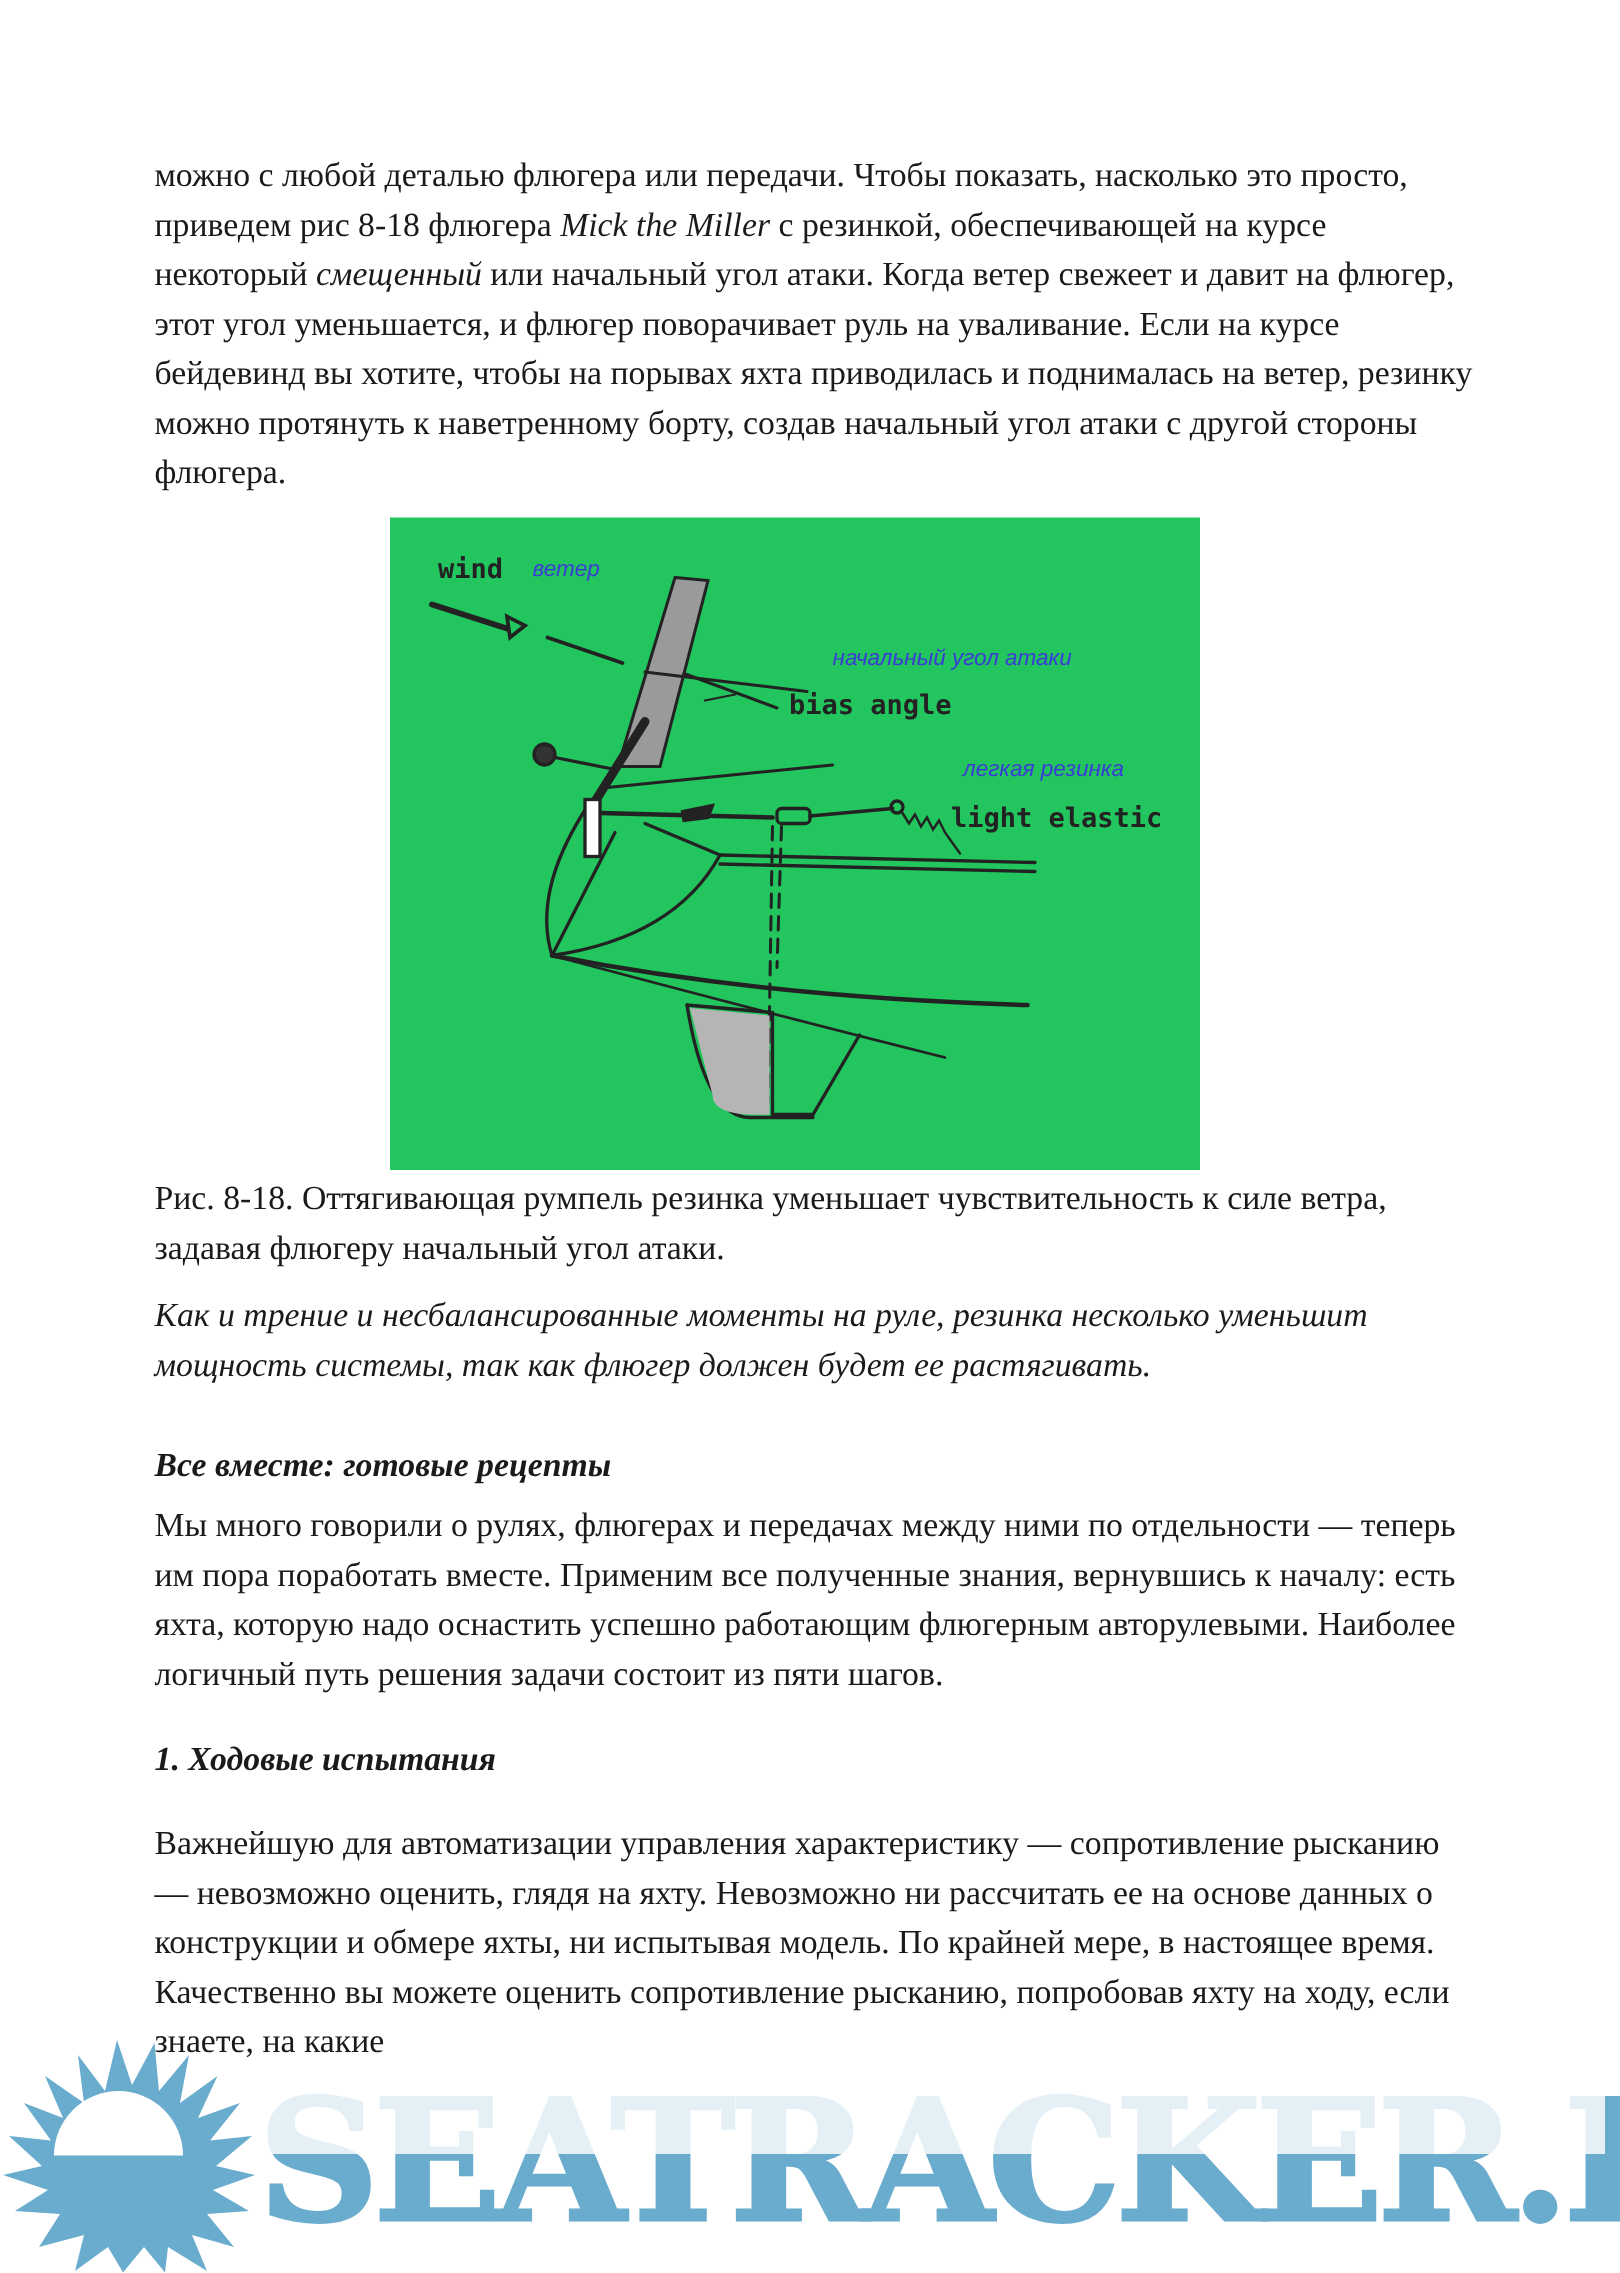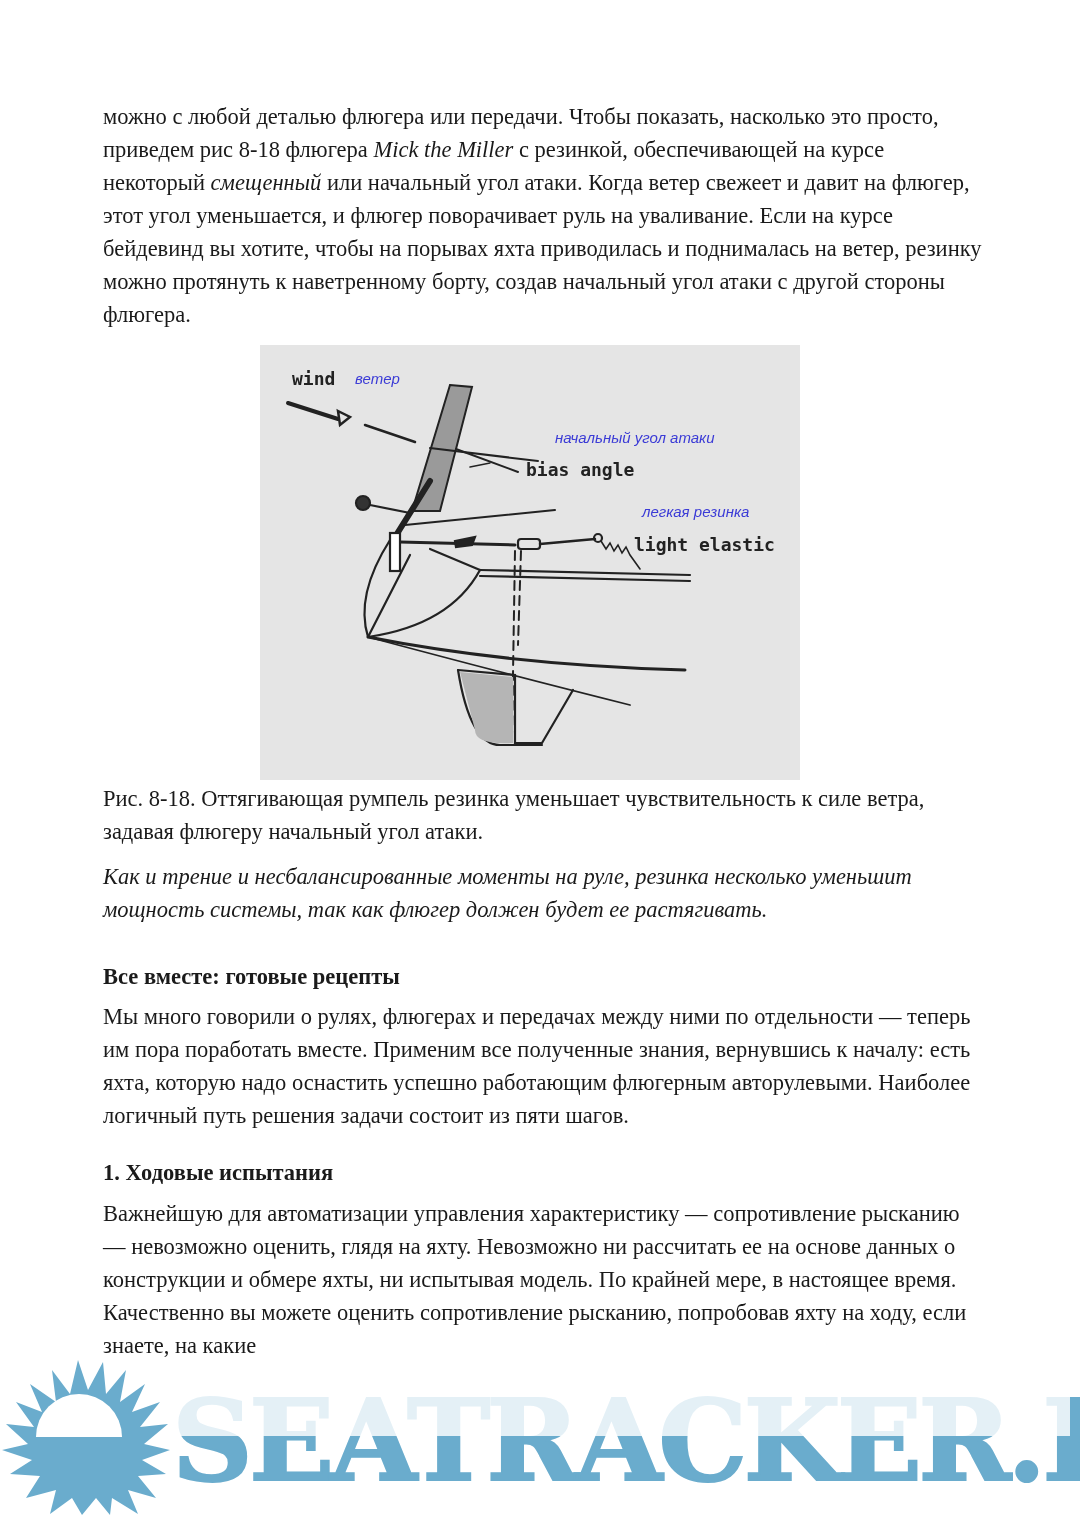--- a/index.html
+++ b/index.html
@@ -3,27 +3,27 @@
 <meta charset="utf-8">
 <style>
   html, body { margin: 0; padding: 0; background: #ffffff; }
   body { width: 1080px; height: 1515px; position: relative; overflow: hidden; }
   .page {
     position: absolute; left: 103px; top: 100px; width: 880px;
     font-family: "Liberation Serif", serif; font-size: 22.5px; line-height: 33px; color: #1a1a1a;
   }
   .para { margin: 0; }
   .para em { font-style: italic; text-align: center; }
-  .figure { width: 540px; height: 435px; margin: 14px auto 0 auto; position: relative; left: -13px; background: #e5e5e5; }
+  .figure { width: 540px; height: 435px; margin: 14px auto 0 auto; position: relative; left: -13px; background: #22c55e; }
   .figure svg { display: block; }
   .caption { text-align: left; margin: 2px 0 0 0; }
   .para-after-fig { margin-top: 12px; font-style: italic; }
-  .heading { font-weight: bold; margin: 0; }
+  .heading { font-weight: bold; margin: 0; font-style: italic; }
   .h1 { margin-top: 34px; margin-bottom: 7px; }
-  .h2 { margin-top: 24px; margin-bottom: 8px; }
+  .h2 { margin-top: 24px; margin-bottom: 23px; }
   .watermark { position: absolute; left: 0; top: 1352px; width: 1080px; height: 163px; }
 </style>
 </head>
 <body>
 
 <div class="page">
   <p class="para"><span>можно с любой деталью флюгера или передачи. Чтобы показать, насколько это просто, приведем рис 8-18 флюгера </span><em>Mick the Miller</em><span> с резинкой, обеспечивающей на курсе некоторый </span><em>смещенный</em><span> или начальный угол атаки. Когда ветер свежеет и давит на флюгер, этот угол уменьшается, и флюгер поворачивает руль на уваливание. Если на курсе бейдевинд вы хотите, чтобы на порывах яхта приводилась и поднималась на ветер, резинку можно протянуть к наветренному борту, создав начальный угол атаки с другой стороны флюгера.</span></p>
 
   <div class="figure">
     <svg width="540" height="435" viewBox="0 0 540 435">

